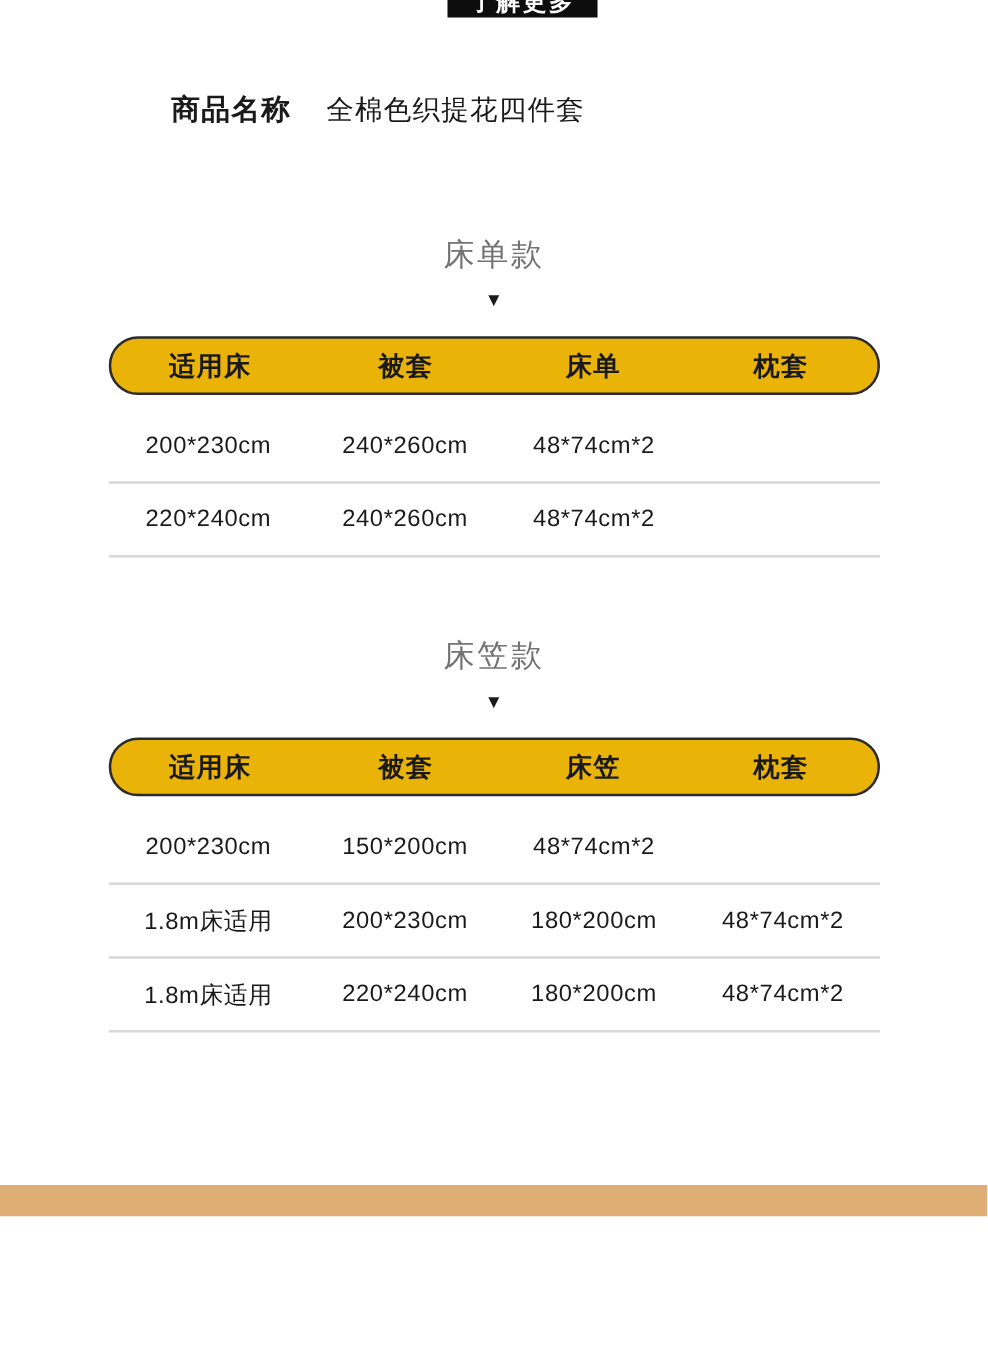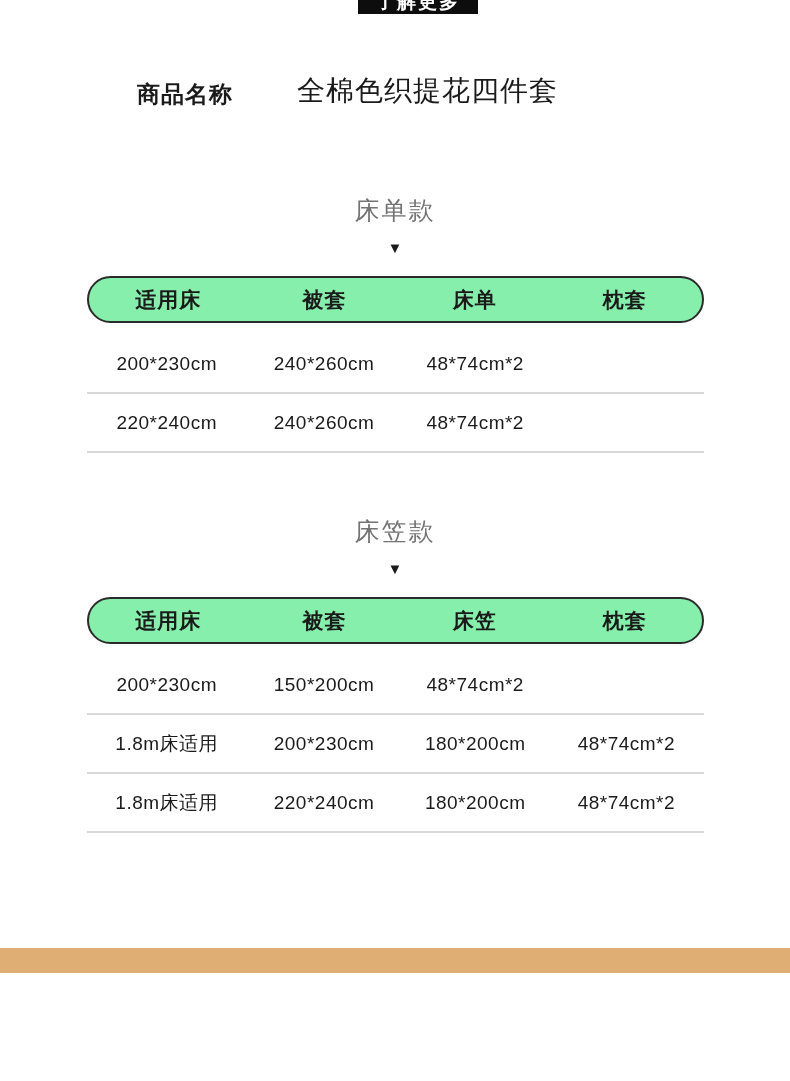--- a/index.html
+++ b/index.html
@@ -27,31 +27,30 @@
     font-weight: bold;
     letter-spacing: 2px;
     white-space: nowrap;
   }
   .info-block {
     padding-top: 72px;
     padding-left: 137px;
   }
   .info-row {
     display: flex;
-    align-items: flex-end;
+    align-items: center;
     margin-bottom: 26px;
-    gap: 36px;
   }
   .info-label {
     font-size: 23px;
     font-weight: bold;
     letter-spacing: 1px;
   }
   .info-value {
-    font-size: 28px;
+    font-size: 22px;
     margin-left: 28px;
     letter-spacing: 1px;
   }
   .section-title {
     text-align: center;
     font-size: 25px;
     letter-spacing: 2px;
     color: #737373;
   }
   .section-title.first { margin-top: 84px; }
@@ -66,21 +65,21 @@
     width: 617px;
     margin: 20px auto 0 auto;
   }
   .table-header {
     height: 47px;
     border: 2px solid #2b2b2b;
     border-radius: 24px;
     display: grid;
     grid-template-columns: 26% 25% 24% 25%;
     align-items: center;
-    background: #86efac;
+    background: #eab308;
   }
   .table-header .th {
     text-align: center;
     font-size: 21px;
     font-weight: bold;
     letter-spacing: 1px;
   }
   .table-rows { margin-top: 12px; }
   .t-row {
     display: grid;

